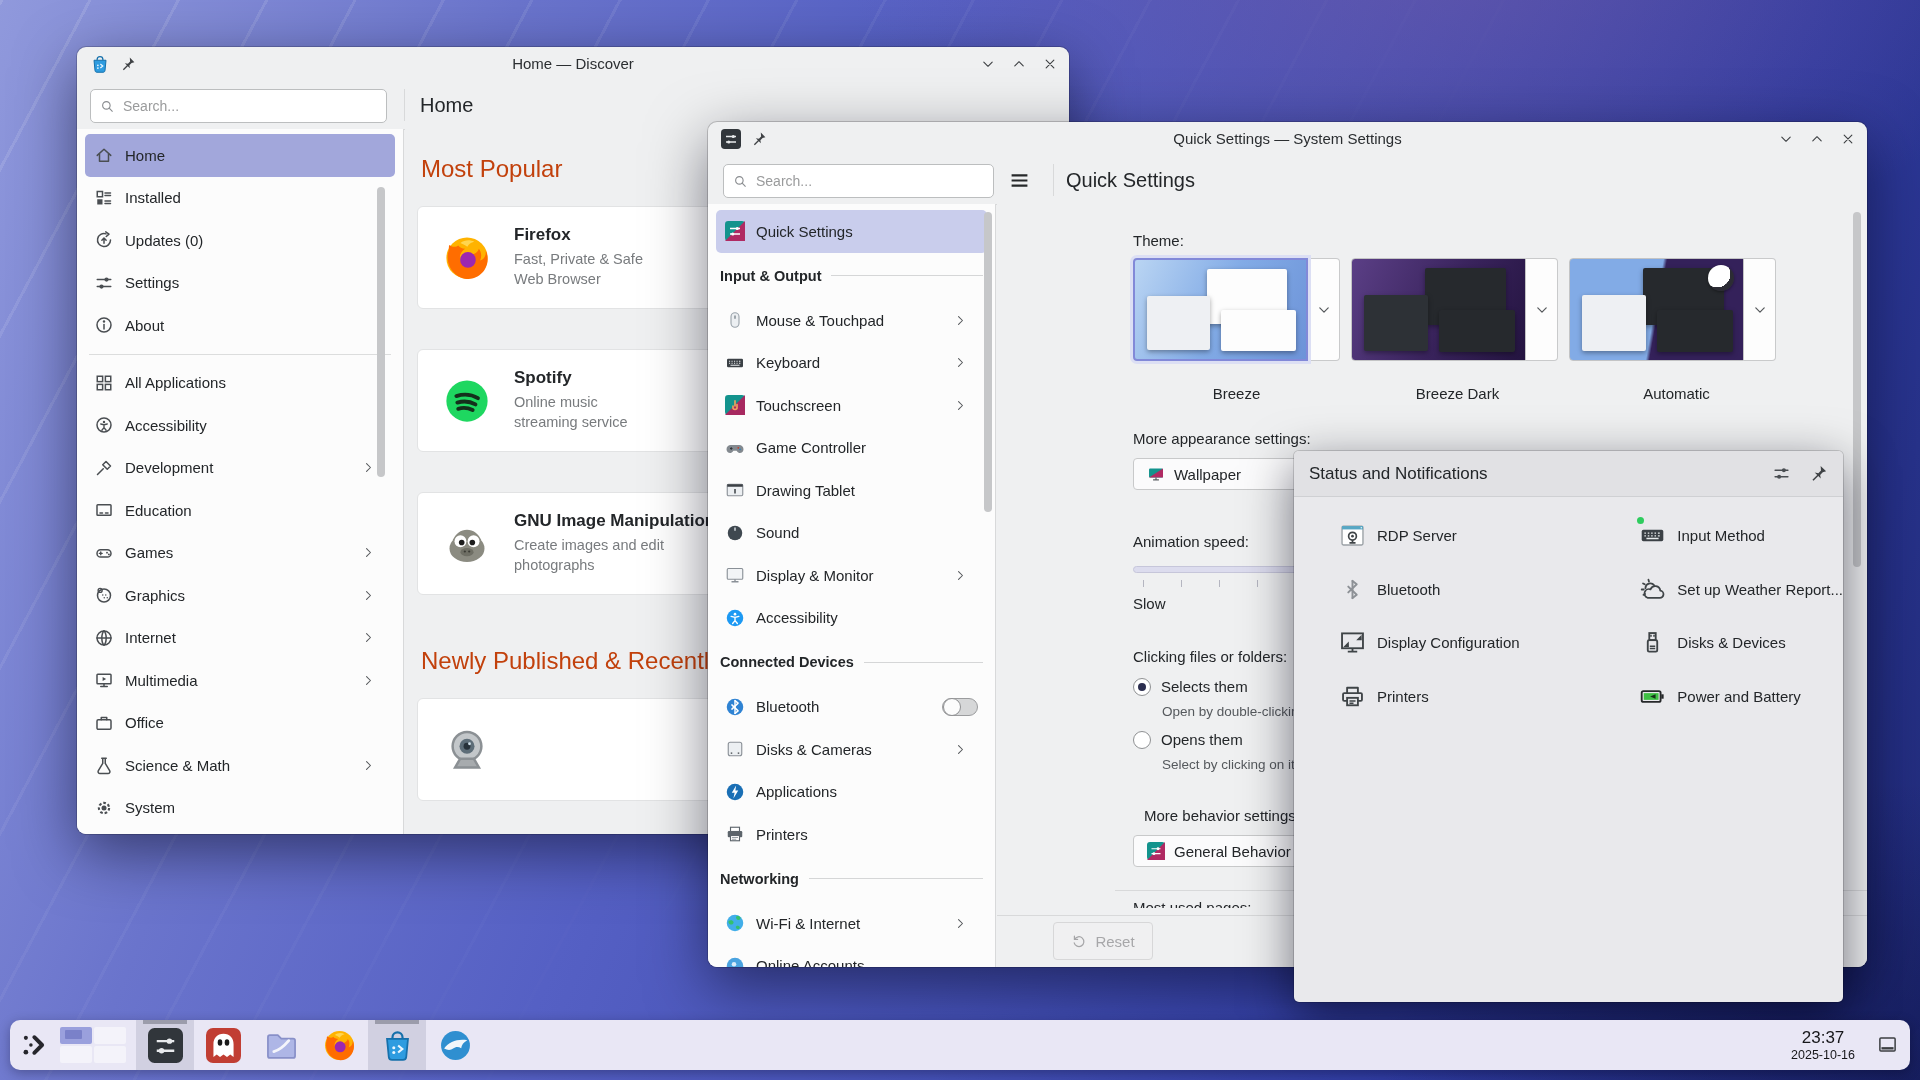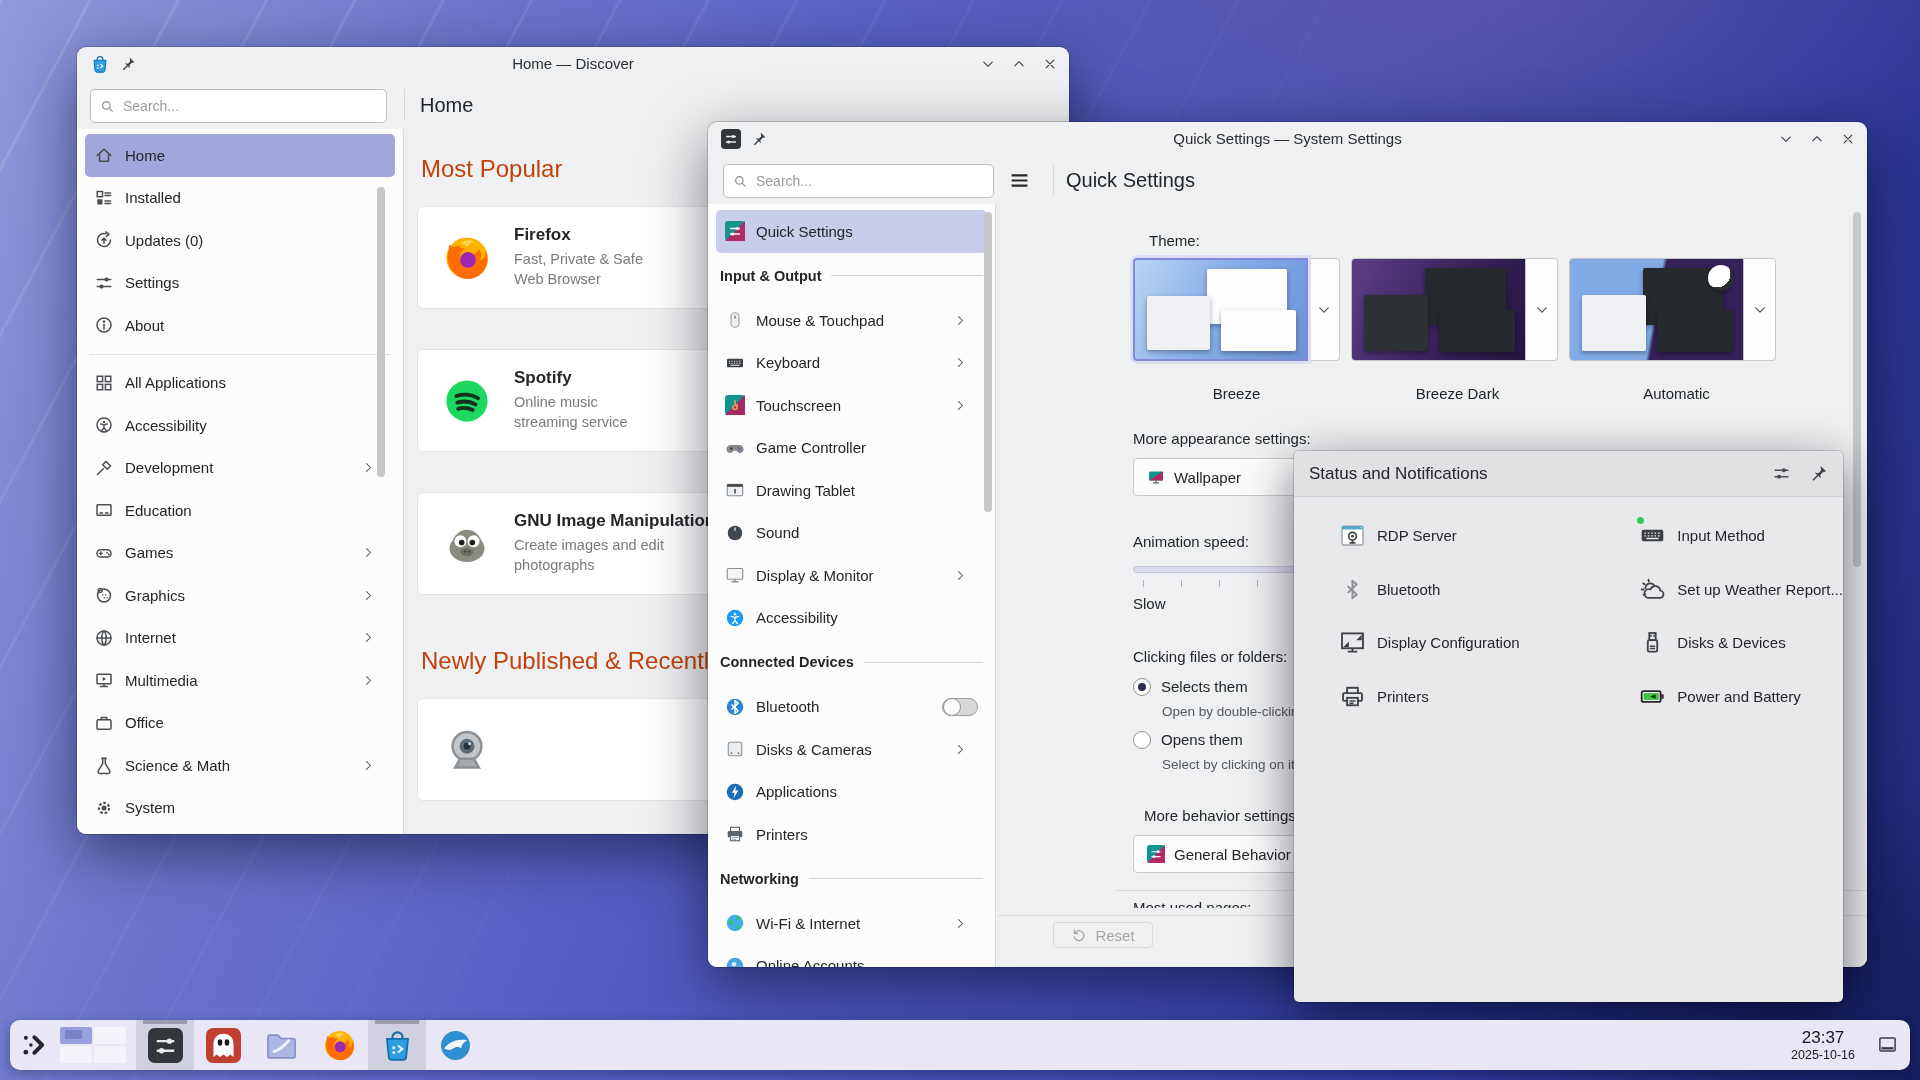--- a/index.html
+++ b/index.html
@@ -84,32 +84,32 @@
   .tc-thumb .w1{left:42%;top:9%;width:47%;height:56%;}
   .tc-thumb .w2{left:7%;top:36%;width:37%;height:55%;}
   .tc-thumb .w3{left:50%;top:50%;width:44%;height:42%;}
   .tcard.light .w1,.tcard.light .w3{background:#fdfdfd;} .tcard.light .w2{background:#eef0f3;}
   .tcard.dark .w1,.tcard.dark .w3{background:#26292d;} .tcard.dark .w2{background:#2d3136;}
   .tcard.auto .w1{background:#26292d;} .tcard.auto .w2{background:#eef0f3;} .tcard.auto .w3{background:#26292d;}
   .tc-thumb .moon{display:none;position:absolute;right:5%;top:6%;width:26px;height:26px;border-radius:50%;
      background:radial-gradient(circle at 35% 35%,#fff 0 55%,#2c2c34 56% 100%);box-shadow:0 1px 3px rgba(0,0,0,.4);}
   .tcard.auto .moon{display:block;}
   .tc-label{position:absolute;top:181px;font-size:15px;color:#232629;width:207px;text-align:center;}
-  .btn{position:absolute;height:38px;display:flex;align-items:center;gap:9px;padding:0 13px;
+  .btn{position:absolute;height:32px;display:flex;align-items:center;gap:9px;padding:0 13px;
      background:#fbfbfc;border:1px solid #c8c9ca;border-radius:4px;font-size:15px;color:#232629;
      box-sizing:border-box;white-space:nowrap;}
   .btn .ic{width:18px;height:18px;flex:none;}
   .slider-track{position:absolute;left:136px;top:362px;width:520px;height:7px;background:#dcdcee;
      border:1px solid #c6c6da;border-radius:4px;box-sizing:border-box;}
   .tick{position:absolute;top:376px;width:1px;height:7px;background:#b4b5c0;}
   .radio{position:absolute;width:18px;height:18px;border:1px solid #8f9193;border-radius:50%;background:#fff;box-sizing:border-box;}
   .radio.sel::before{content:"";position:absolute;left:4px;top:4px;width:8px;height:8px;border-radius:50%;background:#2b2e4f;}
   .hdiv{position:absolute;height:1px;background:#d8d9da;}
   .clip{position:absolute;left:136px;top:695px;height:9px;overflow:hidden;font-size:15px;color:#232629;}
-  .resetbtn{position:absolute;left:56px;top:718px;width:100px;height:26px;background:#f0f0f1;
+  .resetbtn{position:absolute;left:56px;top:718px;width:100px;height:38px;background:#f0f0f1;
      border:1px solid #d7d7d8;border-radius:4px;display:flex;align-items:center;justify-content:center;
      gap:8px;font-size:15px;color:#a7a7a9;box-sizing:border-box;}
   .resetbtn .ic{width:16px;height:16px;}
   
   #popup{position:absolute;left:1294px;top:451px;width:549px;height:551px;background:#e9e9ec;
      border-radius:5px;box-shadow:0 14px 50px rgba(0,0,20,.55),0 0 0 1px rgba(0,0,0,.15);z-index:30;}
   .pophead{height:46px;background:#e1e1e4;border-bottom:1px solid #cfd0d3;border-radius:5px 5px 0 0;
      display:flex;align-items:center;padding:0 15px;box-sizing:border-box;}
   .pophead .t{flex:1;font-size:17px;color:#232629;}
   .pophead .ic{width:19px;height:19px;margin-left:18px;}
@@ -728,21 +728,21 @@
               <path d="M3.9 11.6c.5-2 1.8-2.9 3.3-2.9s2.8.9 3.3 2.9z" fill="#d9ecf9"></path>
               <circle cx="11.2" cy="10.6" r="1.7" fill="#e98b3a"></circle>
             </svg>
           </span>
           <span>Online Accounts</span>
 
         </div>
       </div>
     <span class="vthumb" style="left:276px;top:90px;height:300px;"></span>
     <div class="main">
-      <span class="lbl" style="left:136px;top:28px;margin-left:16px;">Theme:</span>
+      <span class="lbl" style="left:136px;top:28px;">Theme:</span>
       <div class="themes">
 
       <div class="tcard selected light">
             <span class="tc-thumb">
               <i class="w1"></i>
               <i class="w2"></i>
               <i class="w3"></i>
             </span>
             <span class="tc-drop">
               <span class="ic">

